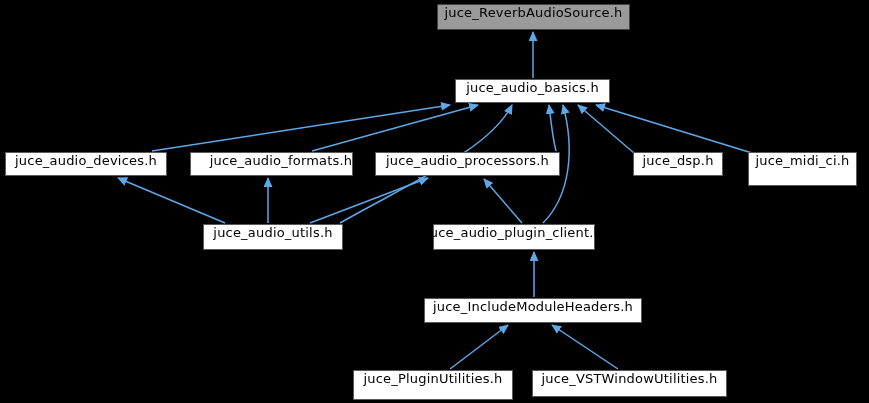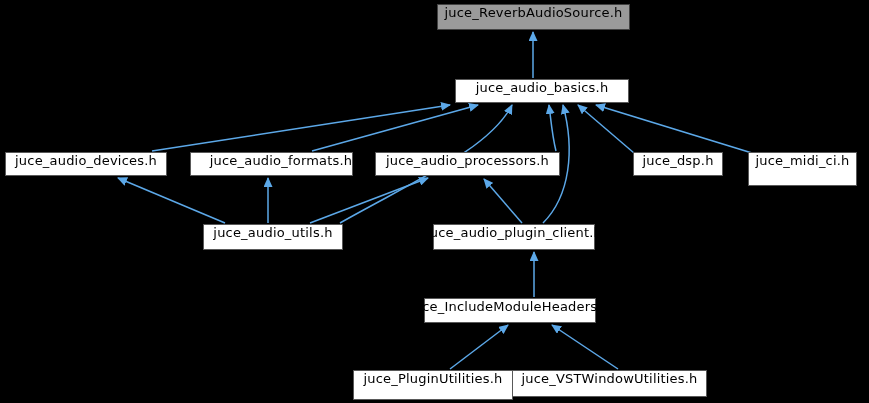--- a/index.html
+++ b/index.html
@@ -51,21 +51,21 @@
       <path d="M268,223 L268,178" fill="none" stroke="#5CA8E8" stroke-width="1.5" marker-end="url(#arrow)"></path>
       <path d="M310,223 L428,178" fill="none" stroke="#5CA8E8" stroke-width="1.5" marker-end="url(#arrow)"></path>
       <path d="M522,223 L484,179" fill="none" stroke="#5CA8E8" stroke-width="1.5" marker-end="url(#arrow)"></path>
       <path d="M534,297 L534,252" fill="none" stroke="#5CA8E8" stroke-width="1.5" marker-end="url(#arrow)"></path>
       <path d="M450,369 L508,325" fill="none" stroke="#5CA8E8" stroke-width="1.5" marker-end="url(#arrow)"></path>
       <path d="M618,369 L552,325" fill="none" stroke="#5CA8E8" stroke-width="1.5" marker-end="url(#arrow)"></path>
     </svg>
 <div class="node highlight" style="left: 437px; top: 4px; width: 193px; height: 26px;">
       <span>juce_ReverbAudioSource.h</span>
     </div>
-    <div class="node" style="left: 455px; top: 79px; width: 174px; height: 24px;">
+    <div class="node" style="left: 455px; top: 79px; width: 155px; height: 24px;">
       <span>juce_audio_basics.h</span>
     </div>
     <div class="node" style="left: 5px; top: 152px; width: 162px; height: 24px;">
       <span>juce_audio_devices.h</span>
     </div>
     <div class="node" style="left: 190px; top: 152px; width: 163px; height: 24px; padding-left: 19px;">
       <span>juce_audio_formats.h</span>
     </div>
     <div class="node" style="left: 375px; top: 152px; width: 185px; height: 24px;">
       <span>juce_audio_processors.h</span>
@@ -75,22 +75,22 @@
     </div>
     <div class="node" style="left: 748px; top: 152px; width: 109px; height: 34px;">
       <span>juce_midi_ci.h</span>
     </div>
     <div class="node" style="left: 203px; top: 224px; width: 140px; height: 26px;">
       <span>juce_audio_utils.h</span>
     </div>
     <div class="node" style="left: 433px; top: 224px; width: 162px; height: 26px;">
       <span>juce_audio_plugin_client.h</span>
     </div>
-    <div class="node" style="left: 424px; top: 298px; width: 172px; height: 25px;">
+    <div class="node" style="left: 424px; top: 298px; width: 218px; height: 25px;">
       <span>juce_IncludeModuleHeaders.h</span>
     </div>
     <div class="node" style="left: 353px; top: 370px; width: 160px; height: 30px;">
       <span>juce_PluginUtilities.h</span>
     </div>
-    <div class="node" style="left: 512px; top: 370px; width: 195px; height: 27px;">
+    <div class="node" style="left: 532px; top: 370px; width: 195px; height: 27px;">
       <span>juce_VSTWindowUtilities.h</span>
     </div>
   </div>
 
 </body></html>

